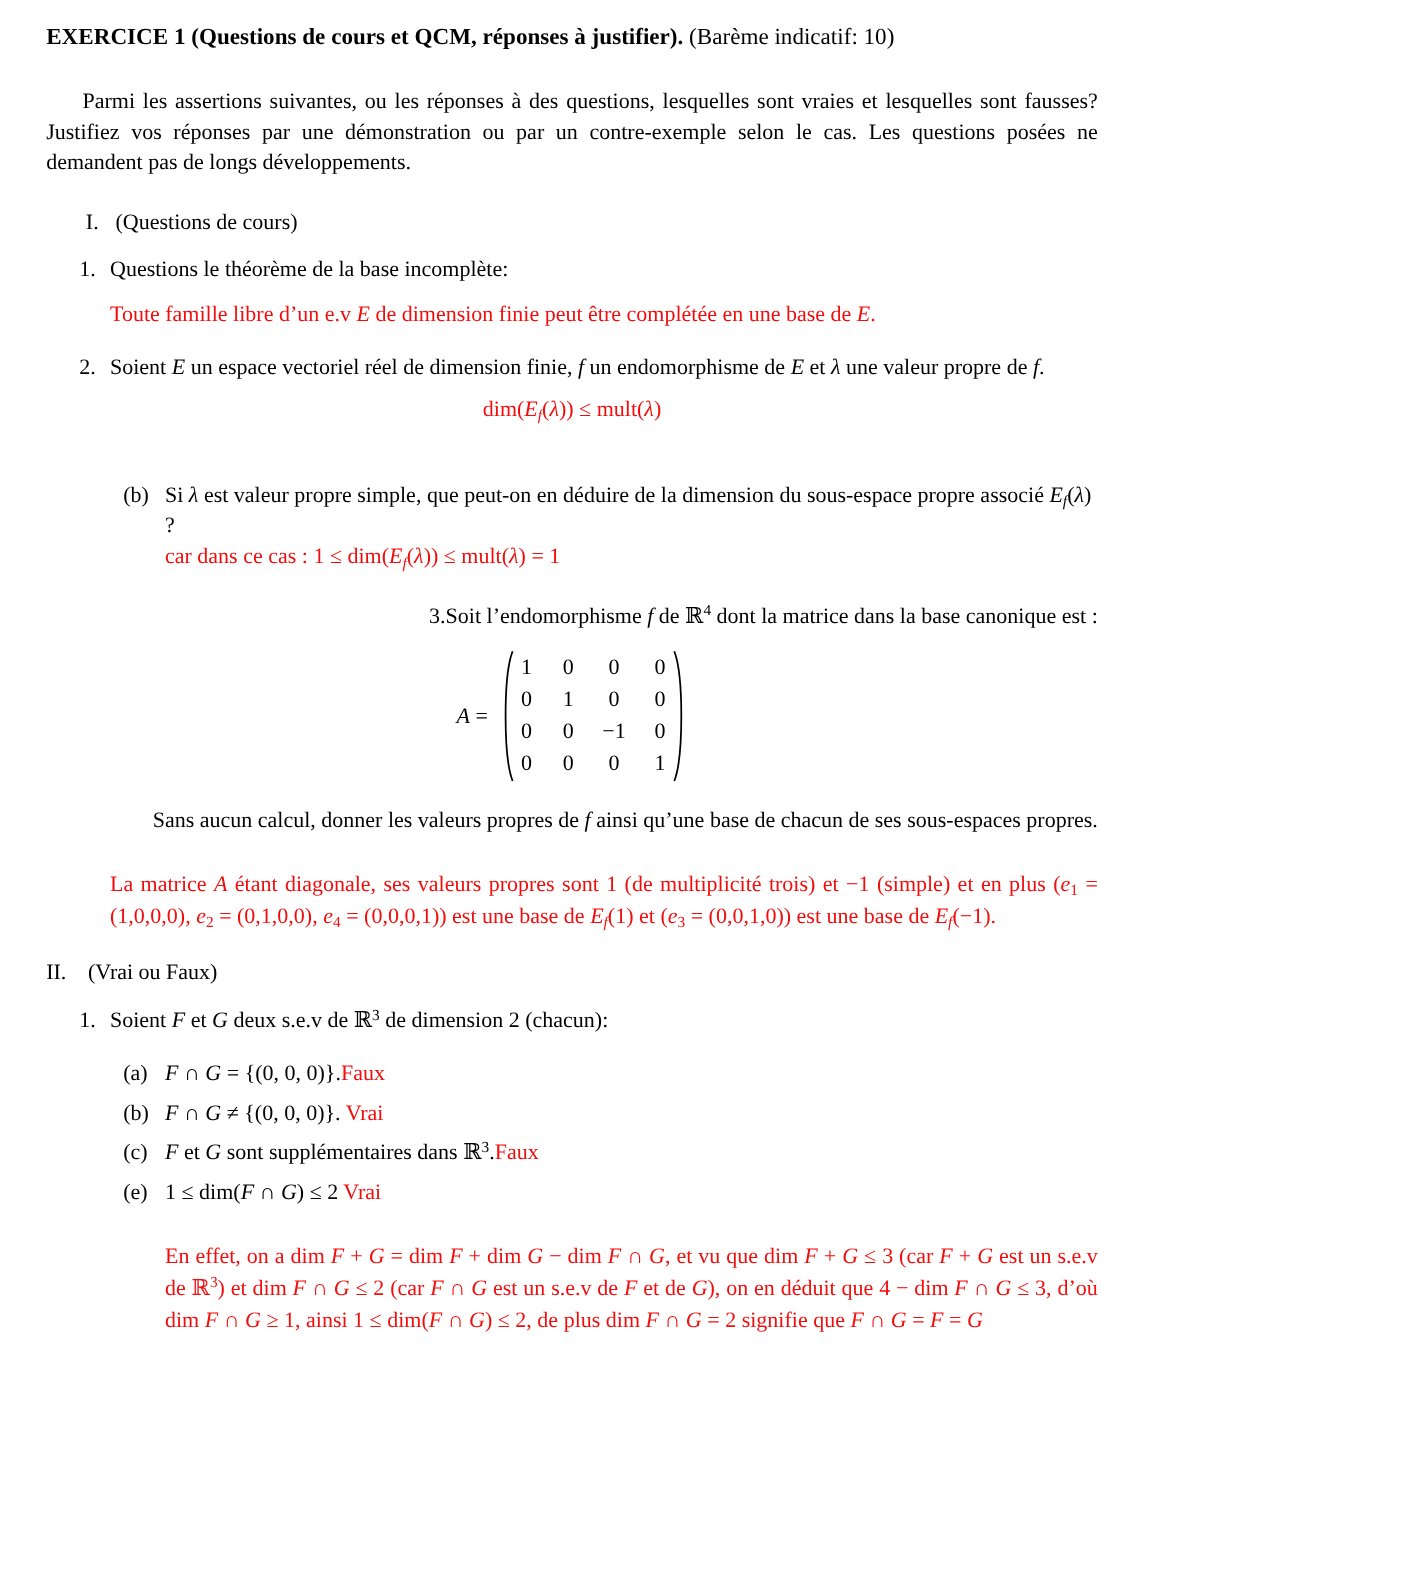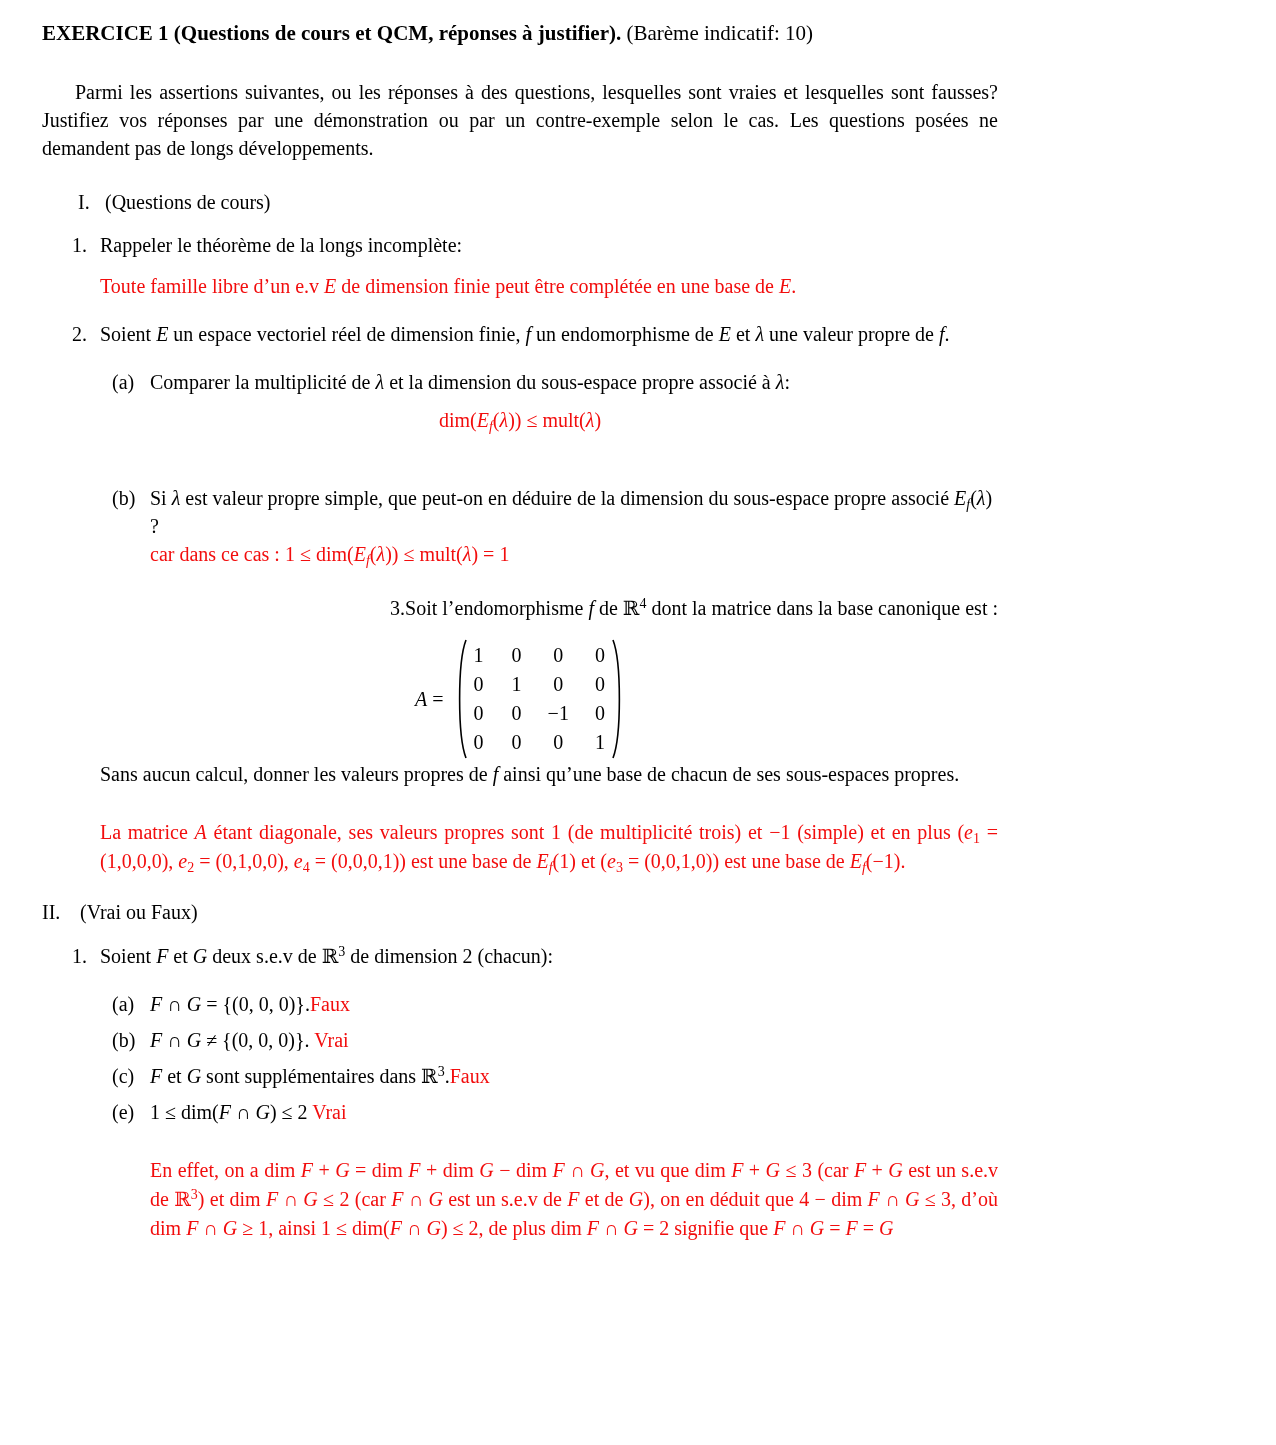--- a/index.html
+++ b/index.html
@@ -39,21 +39,21 @@
   .q2a{margin-top:20px;}
   .f-a{margin-top:10px;}
   .q2b{margin-top:50px;}
   .f-b{margin-top:58px;}
   .f-b2{margin-left:108px;}
   .q3{margin-top:26px;text-align:right;}
   .matrix-wrap{margin-top:16px;height:122px;display:flex;justify-content:center;align-items:center;}
   .matrix-lhs{margin-right:10px;}
   .mat{display:grid;grid-template-columns:repeat(4,auto);column-gap:24px;margin:0 4px;}
   .mat span{display:block;text-align:center;line-height:29px;min-width:14px;}
-  .q3follow{margin-top:0;padding-left:58px;}
+  .q3follow{margin-top:20px;padding-left:58px;text-align:right;}
   .ans3{margin-top:30px;padding-left:58px;text-align:justify;line-height:29px;}
   .s2q1{margin-top:16px;}
   .tf-first{margin-top:20px;}
   .tf{margin-top:8px;}
   .tf-just{margin-top:30px;margin-left:108px;text-align:justify;line-height:29px;}
 </style>
 </head>
 <body>
 
 <div class="page">
@@ -62,31 +62,28 @@
     <span class="title-bold">EXERCICE 1 (Questions de cours et QCM, réponses à justifier).</span><span> (Barème indicatif: 10)</span>
   </div>
 
   <div class="intro">Parmi les assertions suivantes, ou les réponses à des questions, lesquelles sont vraies et lesquelles sont fausses? Justifiez vos réponses par une démonstration ou par un contre-exemple selon le cas. Les questions posées ne demandent pas de longs développements.</div>
 
   <div class="line sec1head">
     <span class="lbl">I.</span><span>(Questions de cours)</span>
   </div>
 
   <div class="line indent1 q1">
-    <span class="lbl">1.</span><span>Rappeler le théorème de la longs incomplète:</span>
+    <span class="lbl">1.</span><span>Questions le théorème de la base incomplète:</span>
   </div>
   <div class="ans1 red">Toute famille libre d’un e.v <span class="mi">E</span> de dimension finie peut être complétée en une base de <span class="mi">E</span>.</div>
 
   <div class="line indent1 q2">
     <span class="lbl">2.</span><span>Soient <span class="mi">E</span> un espace vectoriel réel de dimension finie, <span class="mi">f</span> un endomorphisme de <span class="mi">E</span> et <span class="mi">λ</span> une valeur propre de <span class="mi">f</span>.</span>
   </div>
 
-  <div class="line indent2 q2a">
-    <span class="lbl">(a)</span><span>Comparer la multiplicité de <span class="mi">λ</span> et la dimension du sous-espace propre associé à <span class="mi">λ</span>:</span>
-  </div>
   <div class="formula f-a red">dim(<span class="mi">E</span><span class="msub mi">f</span>(<span class="mi">λ</span>)) ≤ mult(<span class="mi">λ</span>)</div>
 
   <div class="line indent2 q2b">
     <span class="lbl">(b)</span><span>Si <span class="mi">λ</span> est valeur propre simple, que peut-on en déduire de la dimension du sous-espace propre associé <span class="mi">E</span><span class="msub mi">f</span>(<span class="mi">λ</span>) ?</span>
   </div>
   <div class="f-b2 red">car dans ce cas : 1 ≤ dim(<span class="mi">E</span><span class="msub mi">f</span>(<span class="mi">λ</span>)) ≤ mult(<span class="mi">λ</span>) = 1</div>
 
   <div class="line indent1 q3">
     <span class="lbl">3.</span><span>Soit l’endomorphisme <span class="mi">f</span> de ℝ<span class="msup">4</span> dont la matrice dans la base canonique est :</span>
   </div>

